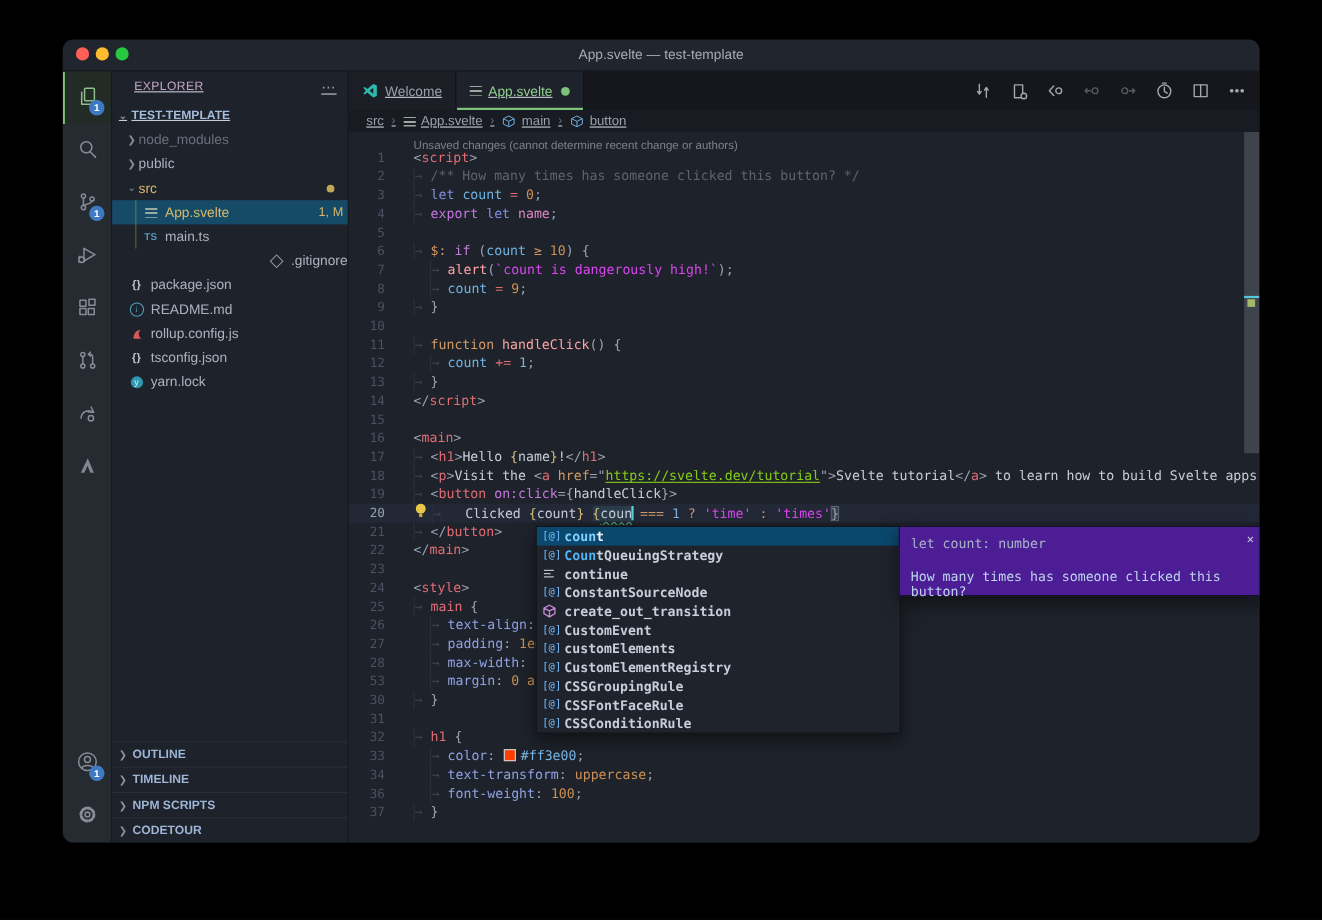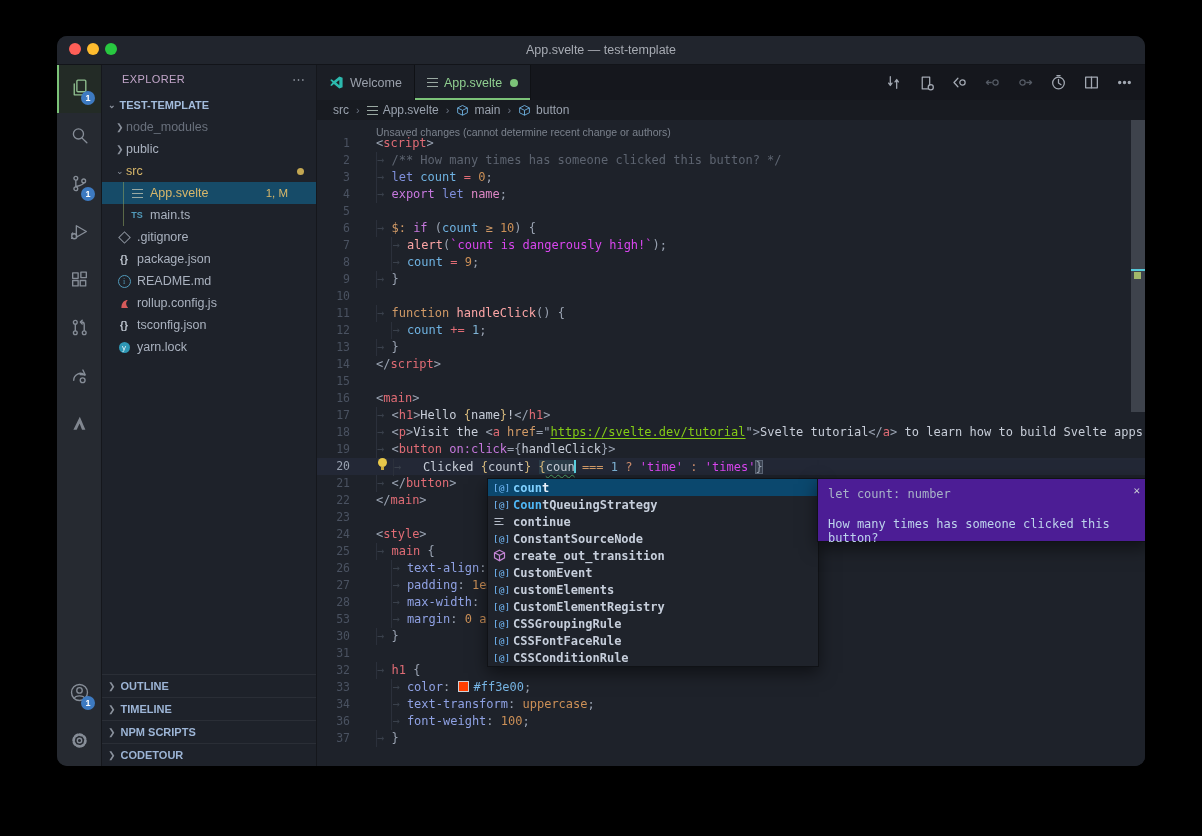--- a/index.html
+++ b/index.html
@@ -1,18 +1,18 @@
 <!DOCTYPE html>
 <html><head>
 <meta charset="utf-8">
 <style>
   html,body{margin:0;padding:0;background:#000;width:1202px;height:836px;overflow:hidden;
     font-family:"Liberation Sans",sans-serif;-webkit-font-smoothing:antialiased;}
   .window{position:absolute;left:57px;top:36px;width:1088px;height:730px;background:#1d2127;
-    border-radius:10px;overflow:hidden;box-shadow:0 25px 70px rgba(0,0,0,.65);font-size:12px;color:#c7cdd8;}
+    border-radius:10px;overflow:hidden;box-shadow:0 25px 70px rgba(0,0,0,.65);font-size:12px;color:#c7cdd8;text-decoration:underline;}
   
   .titlebar{position:relative;height:28px;background:#21252d;border-bottom:1px solid #121419;}
   .tl{position:absolute;top:7px;width:12px;height:12px;border-radius:50%;}
   .tl.r{left:12px;background:#ff5f57}.tl.y{left:30px;background:#febc2e}.tl.g{left:48px;background:#28c840}
   .titlebar .title{position:absolute;left:0;right:0;top:7px;text-align:center;font-size:12.5px;color:#a7abb3;}
   
   .main{display:flex;height:701px;}
   
   .activity{width:44px;background:#262a31;display:flex;flex-direction:column;border-right:1px solid #15171c;}
   .ab-item{position:relative;height:48px;display:flex;align-items:center;justify-content:center;cursor:pointer;}
@@ -28,21 +28,21 @@
   .sb-header{height:28px;display:flex;align-items:center;padding:0 10px 0 20px;}
   .sb-header .lbl{flex:1;font-size:11px;letter-spacing:.4px;color:#c2a6c9;}
   .sb-header .more{color:#9aa0ab;font-size:13px;letter-spacing:1px;cursor:pointer;}
   .proj-row{height:23px;display:flex;align-items:center;padding-left:6px;font-weight:bold;font-size:11px;color:#a3bcdc;cursor:pointer;}
   .proj-row .chev{color:#8a919c;margin-right:4px;font-size:9px;}
   .tree{position:absolute;top:51px;left:0;right:0;}
   .trow{height:22px;display:flex;align-items:center;position:relative;font-size:12.5px;color:#aab2bf;cursor:pointer;}
   .trow.sel{background:#164b68;}
   .trow .chev{width:10px;color:#8a919c;font-size:9px;}
   .trow .ficon{width:16px;height:14px;display:inline-flex;align-items:center;justify-content:center;margin-right:5px;flex:none;}
-  .trow .badge-right{margin-left:auto;padding-right:28px;font-size:11.5px;color:#d8b76a;}
+  .trow .badge-right{margin-left:auto;padding-right:4px;font-size:11.5px;color:#d8b76a;}
   .trow .dot{margin-left:auto;margin-right:12px;width:7px;height:7px;border-radius:50%;background:#c3a752;}
   .trow .guide{position:absolute;left:21px;top:0;bottom:0;width:1px;background:#8ea35f;opacity:.55;}
   .svelte-lines{width:11px;height:9px;background:repeating-linear-gradient(#9aa9a2 0 1.5px,transparent 1.5px 4px);}
   .ts-ic{font-size:9px;font-weight:bold;color:#519aba;}
   .json-ic{font-size:10px;font-weight:bold;color:#c0c7d1;}
   .diamond{width:7px;height:7px;border:1px solid #8a919c;transform:rotate(45deg);}
   .info-ic{width:11px;height:11px;border:1px solid #519aba;border-radius:50%;color:#519aba;font-size:8px;line-height:11px;text-align:center;font-family:"Liberation Serif",serif;}
   .yarn-ic{width:11px;height:11px;border-radius:50%;background:#2f97b4;color:#e8f4f8;font-size:8px;line-height:11px;text-align:center;}
   
   .panels{position:absolute;bottom:0;left:0;right:0;}
@@ -228,21 +228,21 @@
             <span style="color: rgb(216, 183, 106);">App.svelte</span>
             <span class="badge-right">1, M</span>
           </div>
           <div class="trow" style="padding-left: 27px;">
             <span class="guide"></span>
             <span class="ficon">
               <span class="ts-ic">TS</span>
             </span>
             <span>main.ts</span>
           </div>
-          <div class="trow" style="padding-left: 14px;">
+          <div class="trow" style="padding-left: 14px; justify-content: flex-end;">
             <span class="ficon">
               <span class="diamond"></span>
             </span>
             <span>.gitignore</span>
           </div>
           <div class="trow" style="padding-left: 14px;">
             <span class="ficon">
               <span class="json-ic">{}</span>
             </span>
             <span>package.json</span>

